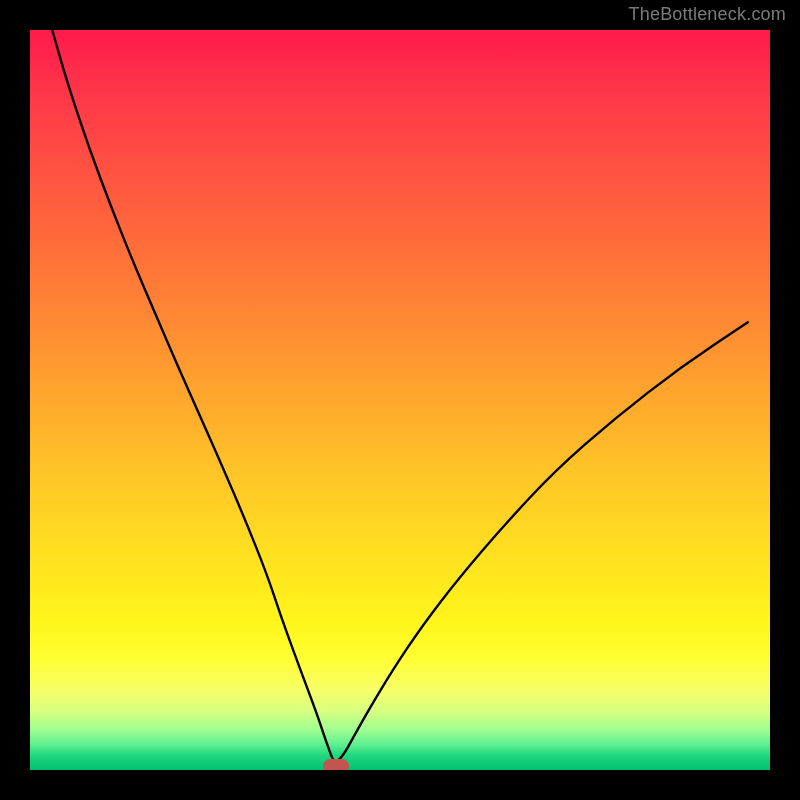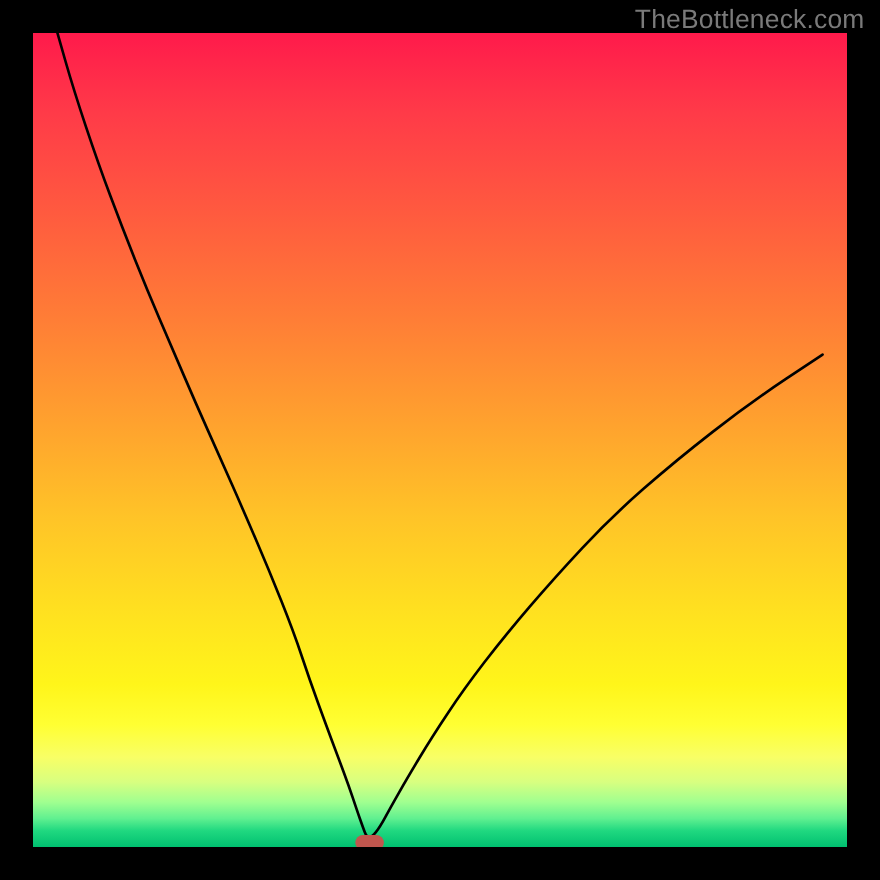--- a/index.html
+++ b/index.html
@@ -15,21 +15,21 @@
     position: relative;
     width: 800px;
     height: 800px;
     background: #000;
   }
   .watermark {
     position: absolute;
     top: 4px;
     right: 14px;
     color: #7a7a7a;
-    font-size: 24px;
+    font-size: 18px;
     font-weight: 400;
     letter-spacing: 0.2px;
     z-index: 5;
   }
   .plot-area {
     position: absolute;
     left: 30px;
     top: 30px;
     width: 740px;
     height: 740px;

